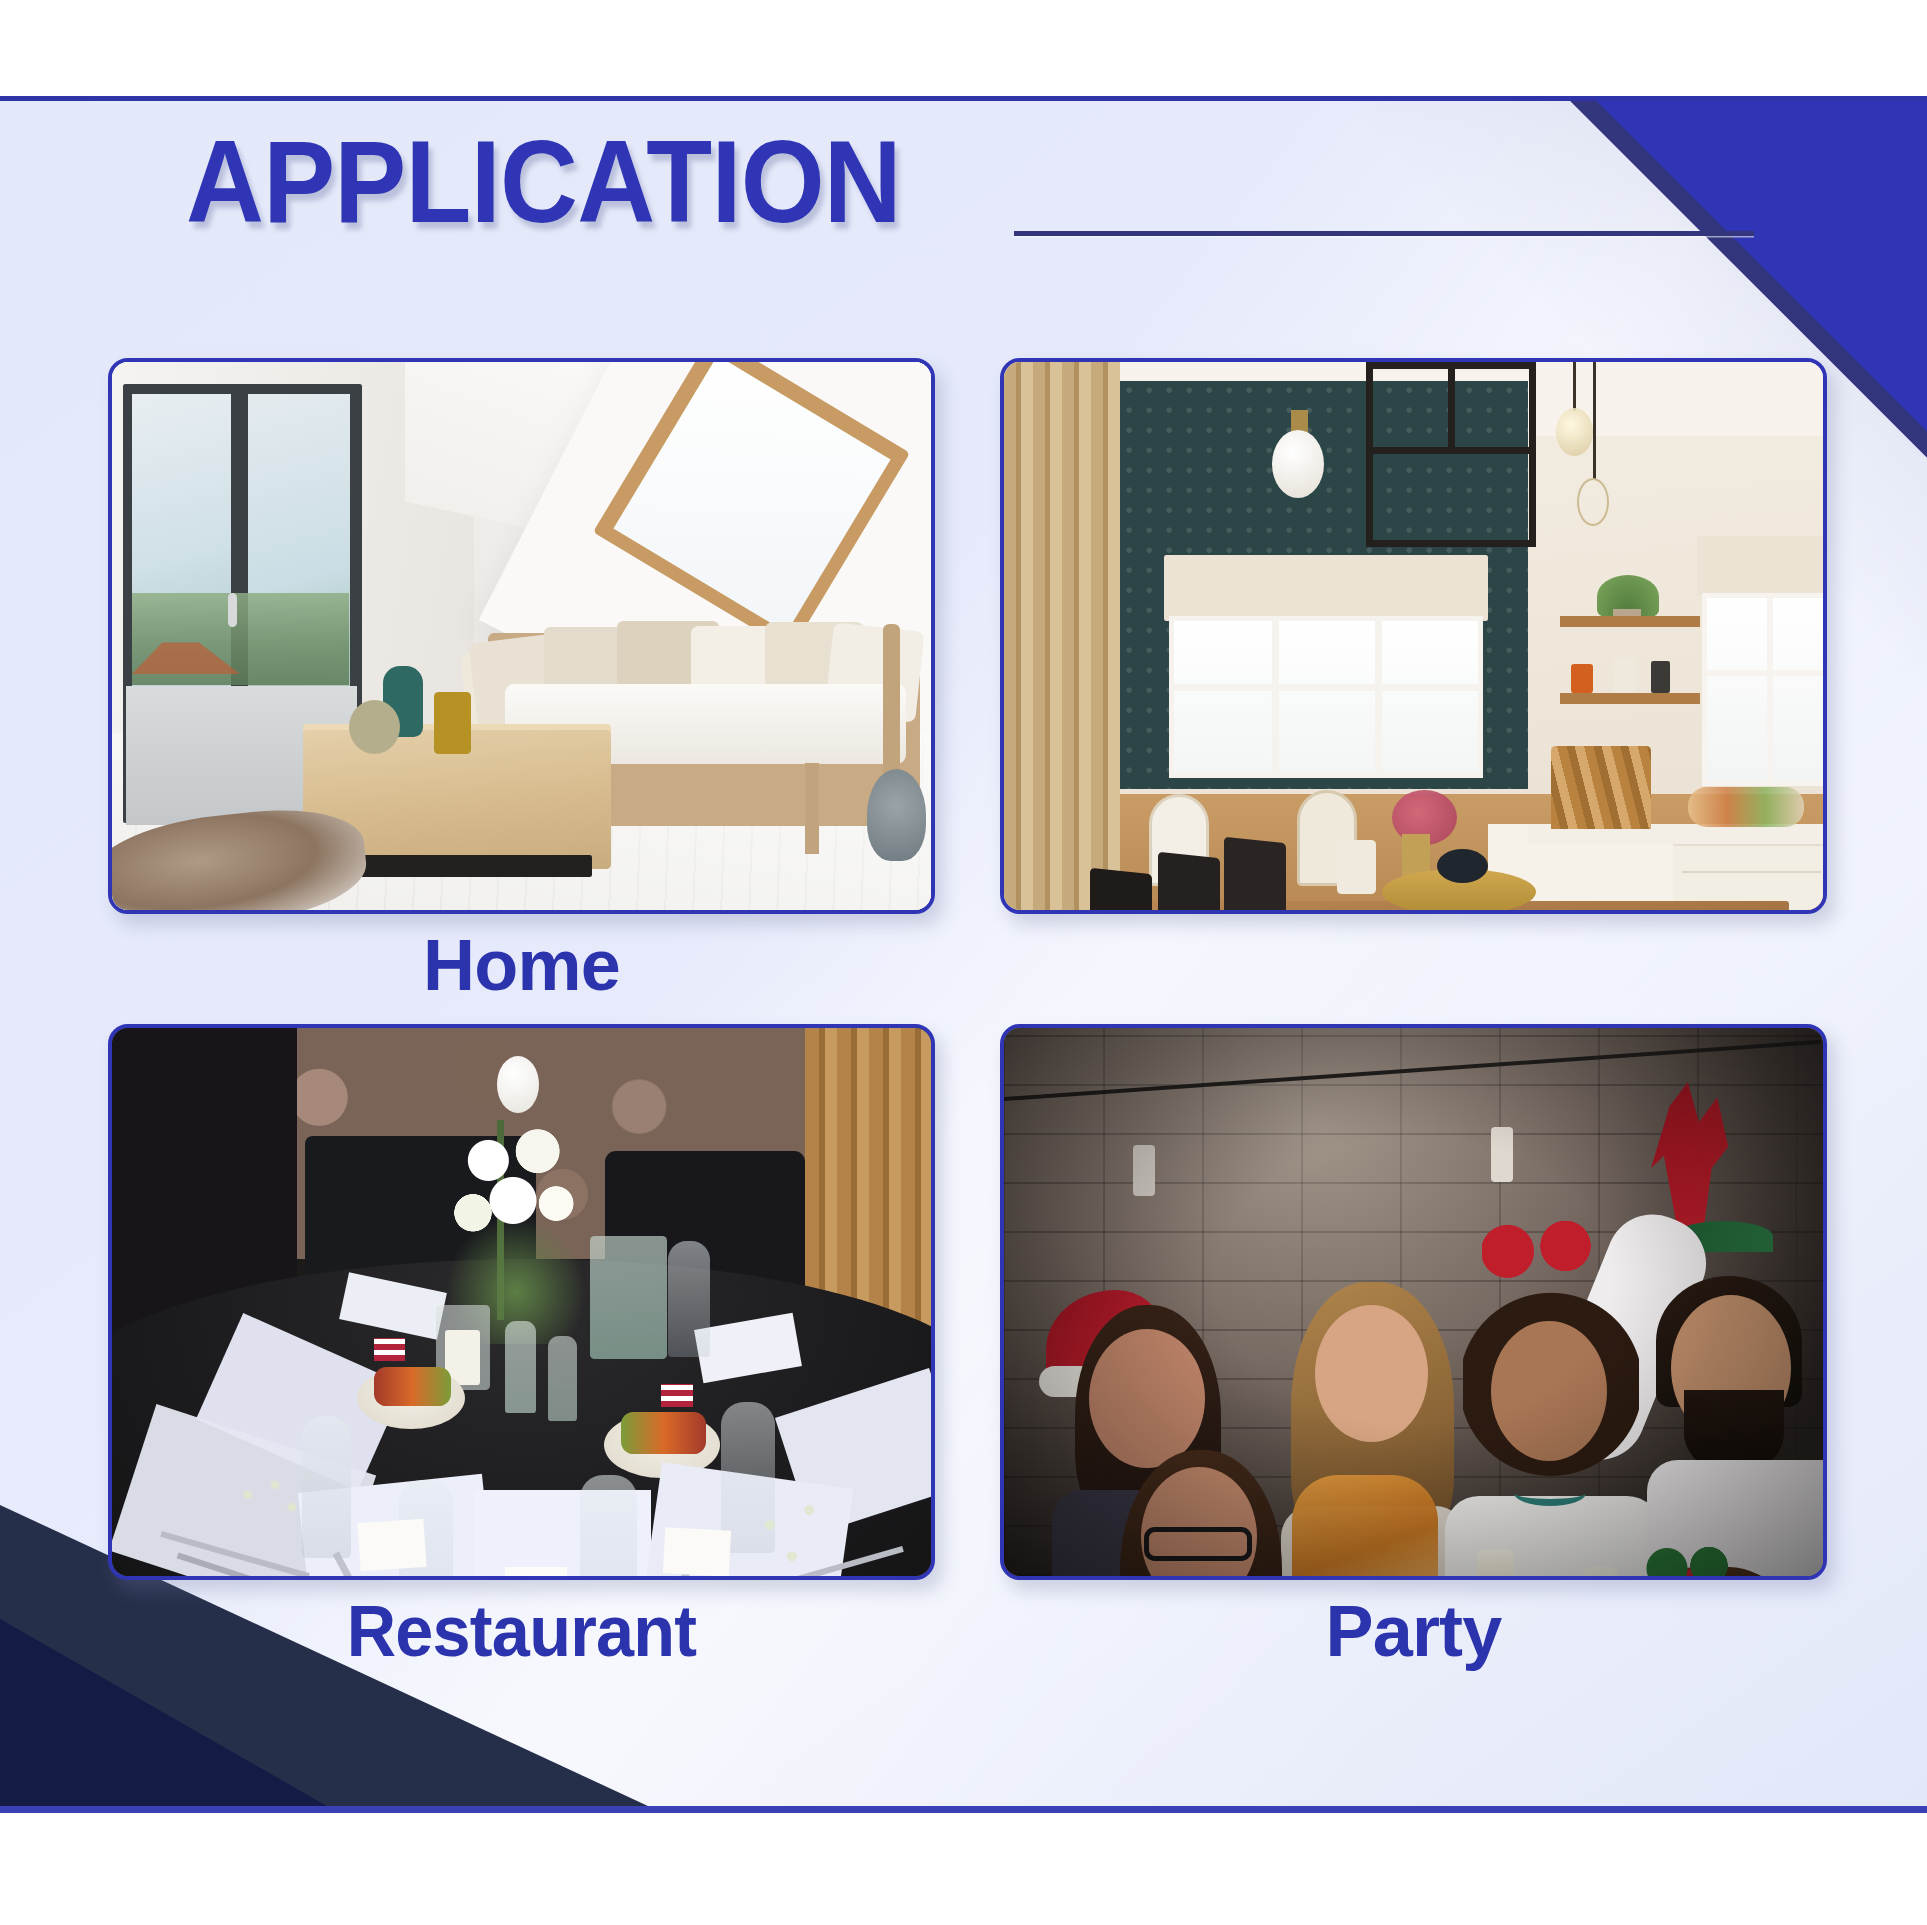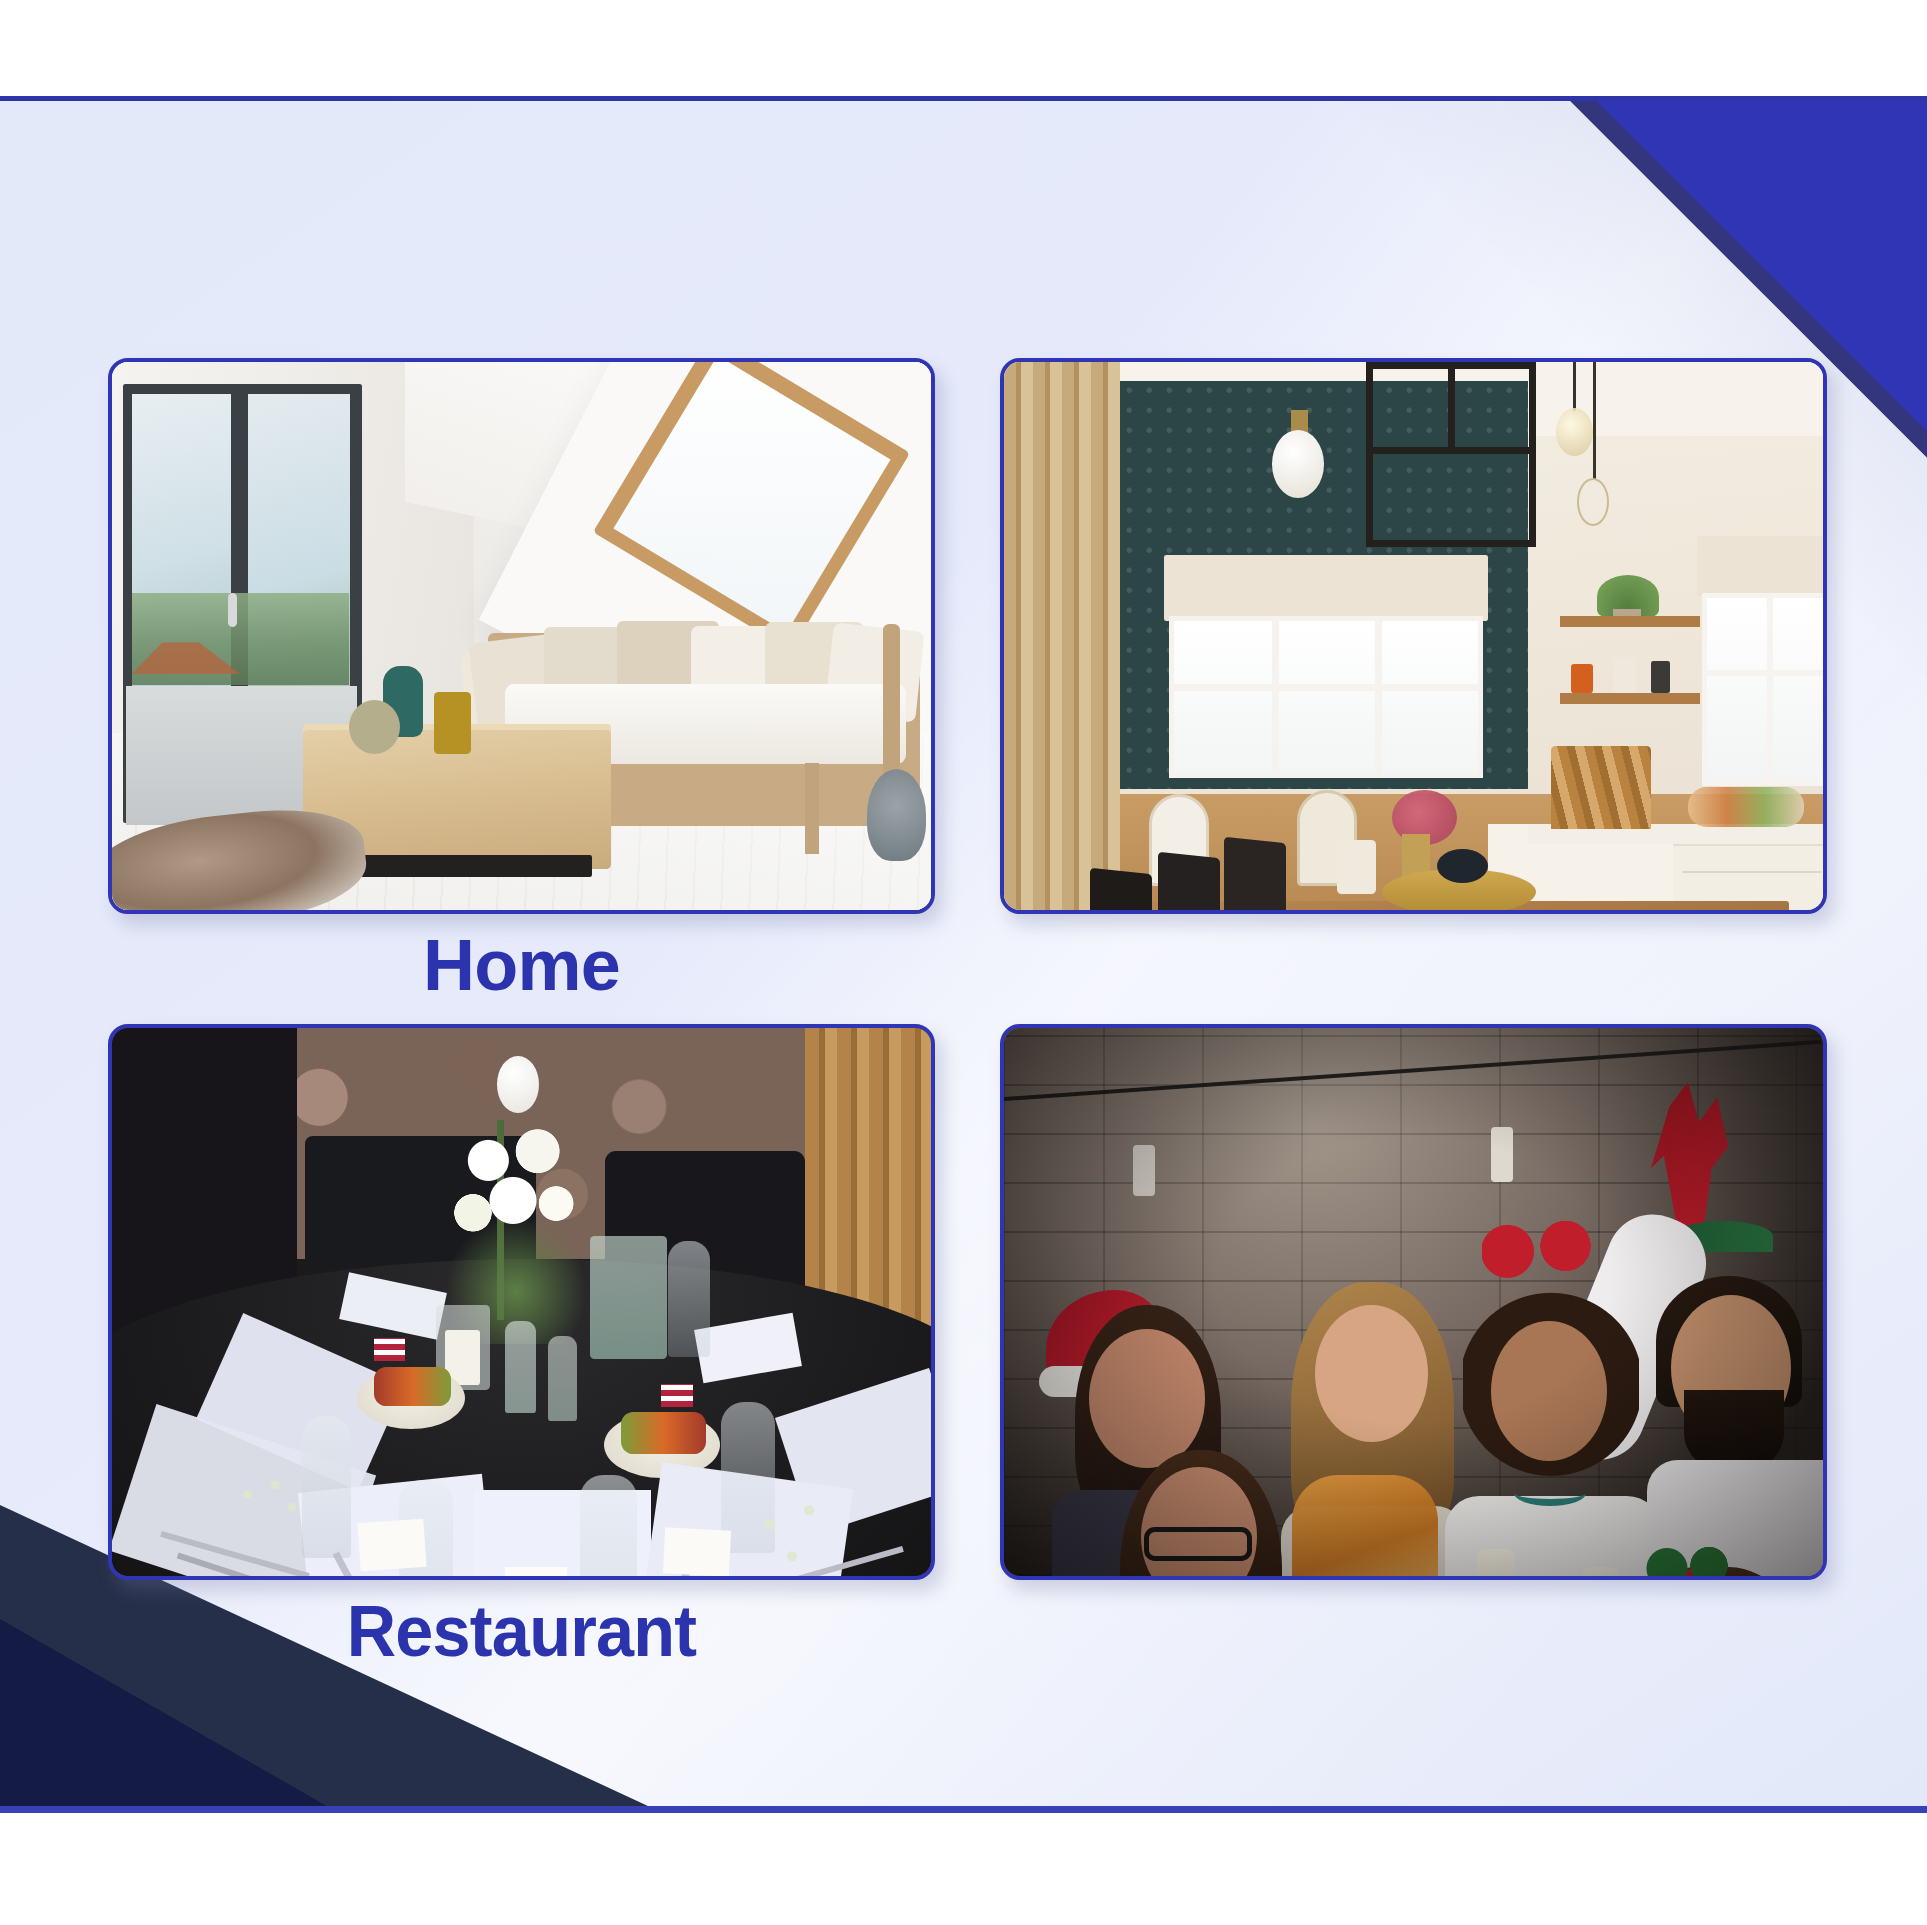--- a/index.html
+++ b/index.html
@@ -471,20 +471,24 @@
   <div id="corner-tr">
     <div class="blue"></div>
     <div class="edge"></div>
   </div>
 
   <div id="corner-bl">
     <div class="band"></div>
     <div class="dark"></div>
   </div>
 
+  <div id="header">
+    <div id="page-title">APPLICATION</div>
+    <div id="title-rule"></div>
+  </div>
 
   <div id="grid">
 
     <div class="cell">
       <div class="card">
         <div class="scene s1">
           <div class="wall-left"></div>
           <div class="ceiling"></div>
           <div class="slope"></div>
           <div class="floor"></div>
@@ -669,17 +673,18 @@
           <div class="p-f-hair"></div>
 
           <div class="p-f-holly"></div>
 
           <div class="flute4"></div>
           <div class="flute5"></div>
 
           <div class="vignette"></div>
         </div>
       </div>
+      <div class="caption">Party</div>
     </div>
 
   </div>
 </div>
 
 
 </body></html>

